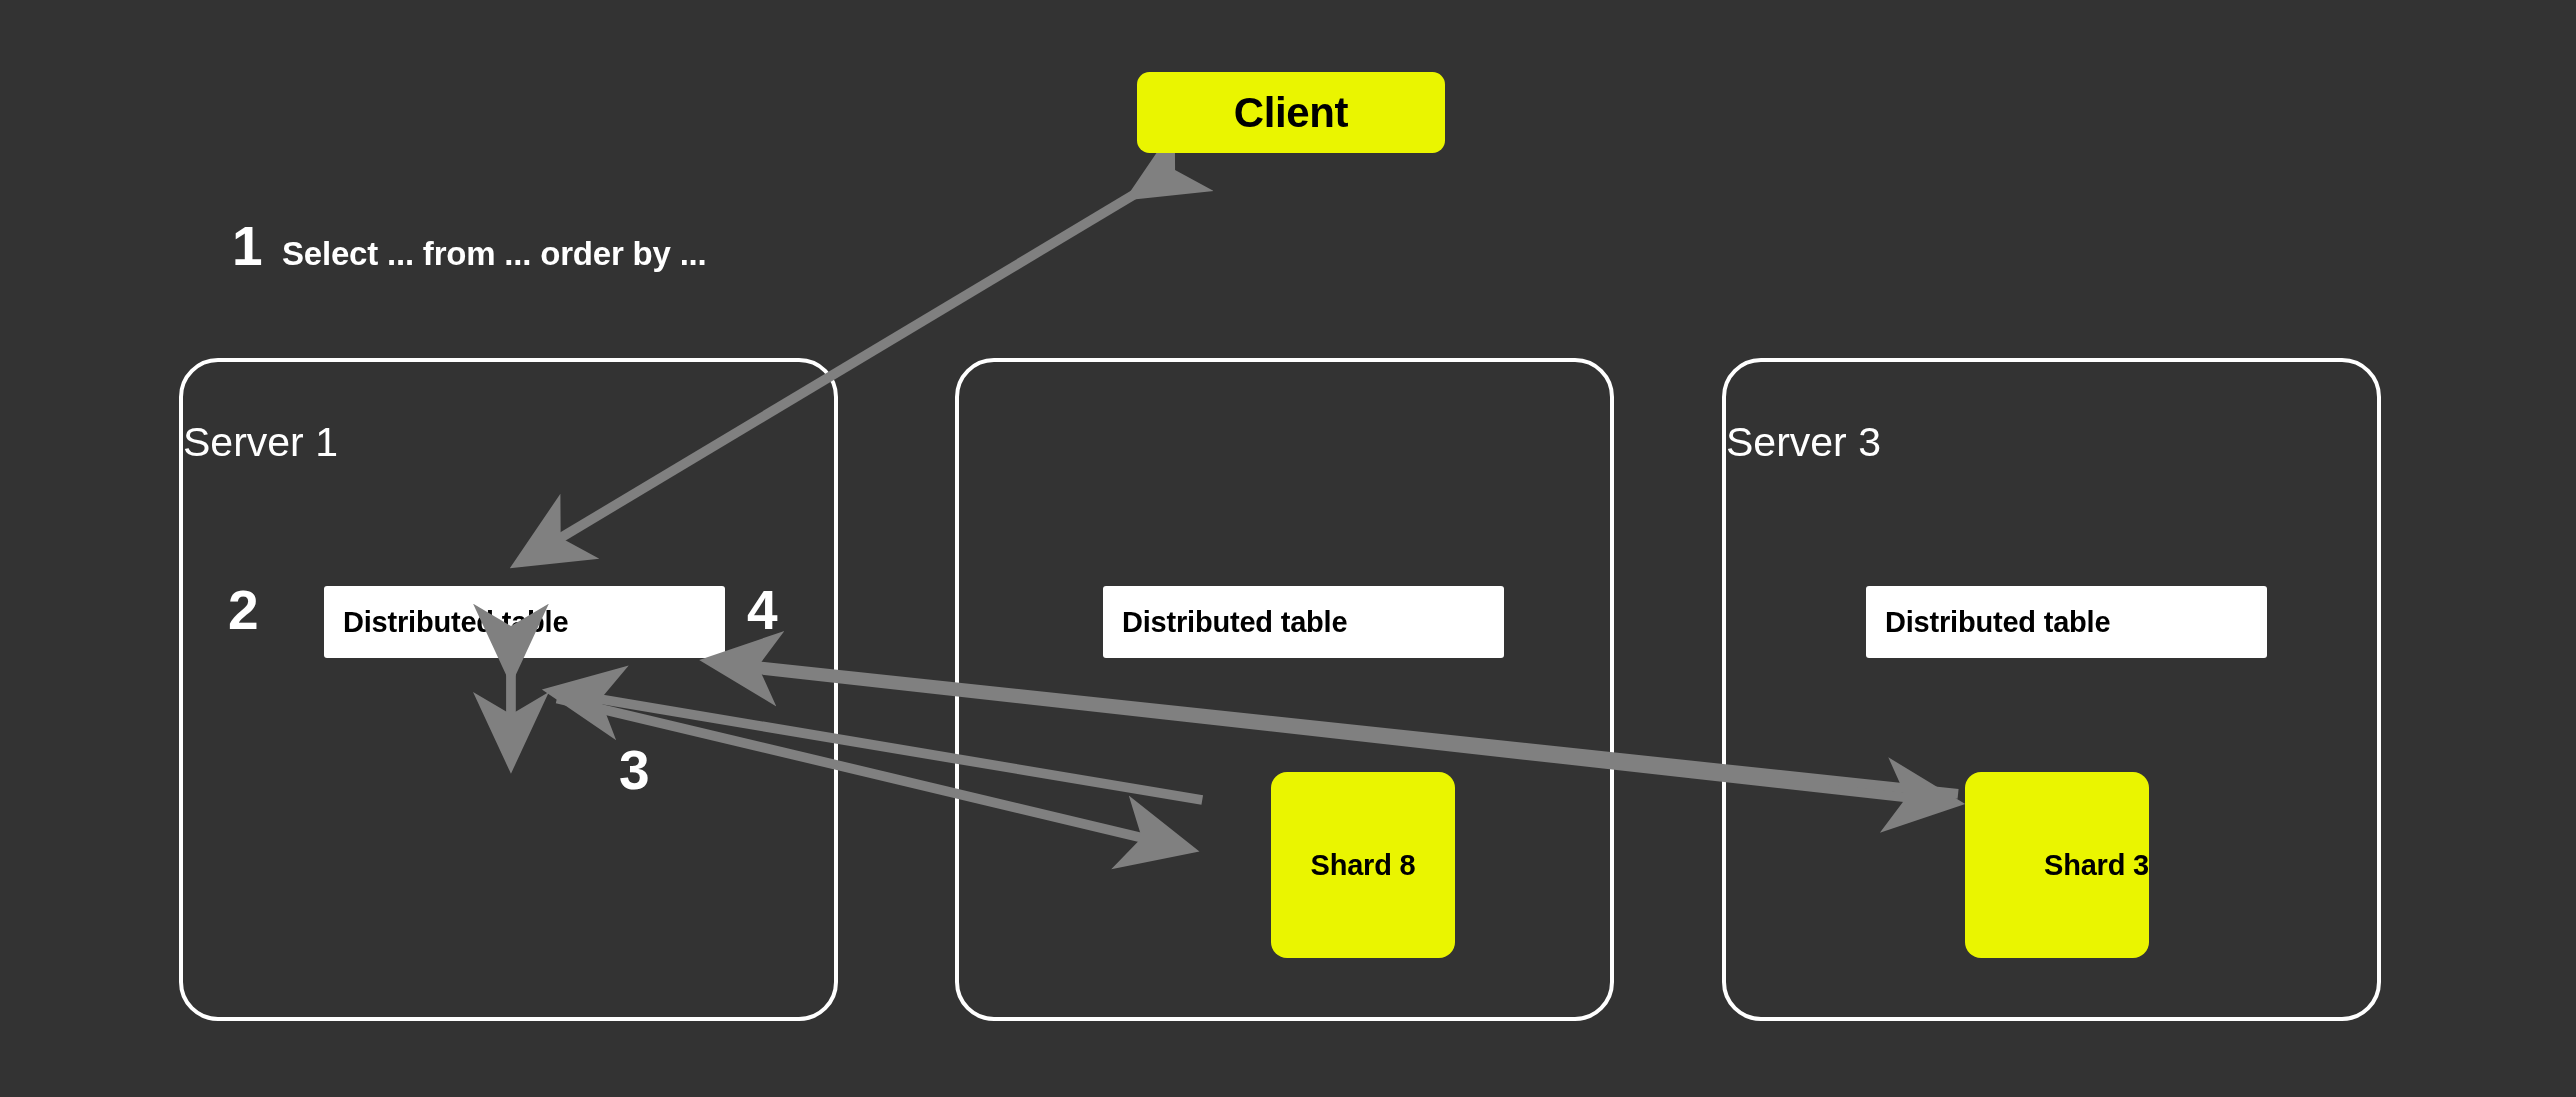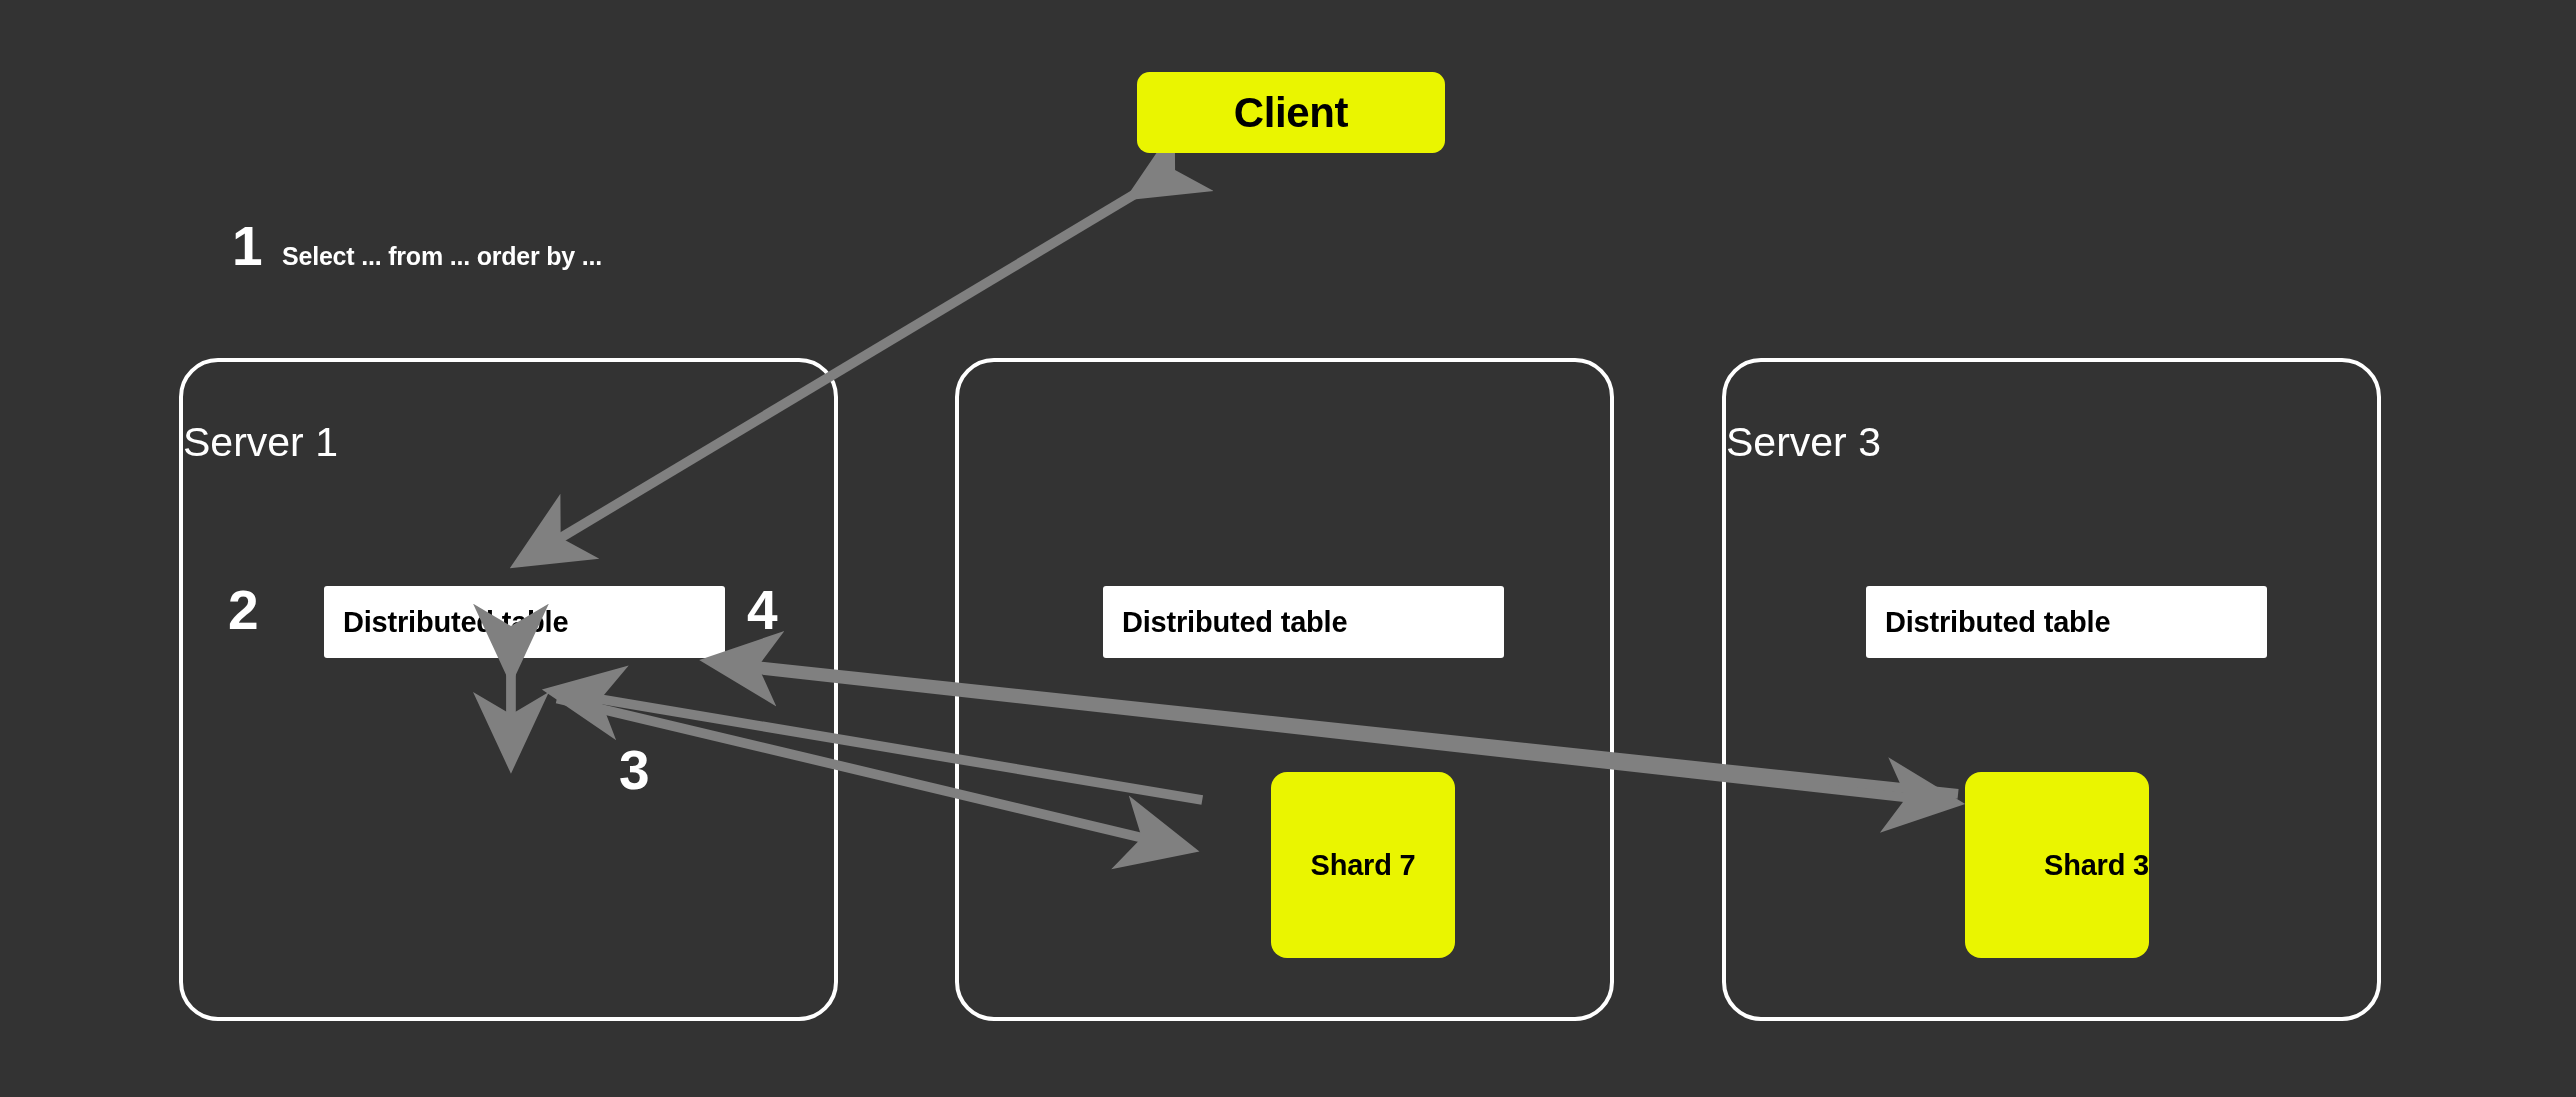--- a/index.html
+++ b/index.html
@@ -57,21 +57,21 @@
     z-index: 20;
   }
   .step1-num {
     color: #ffffff;
     font-size: 55px;
     font-weight: 700;
     line-height: 1;
   }
   .step1-text {
     color: #ffffff;
-    font-size: 25px;
+    font-size: 33px;
     font-weight: 700;
     line-height: 1;
     letter-spacing: -0.2px;
   }
 
   
   .server-box {
     position: absolute;
     top: 358px;
     width: 659px;
@@ -200,21 +200,21 @@
 
   </div>
 
   <div class="server-box server-2">
 
     <div class="dist-table dist-2">
       <span class="dist-label">Distributed table</span>
     </div>
 
     <div class="shard shard-2">
-      <span class="shard-label">Shard 7</span>
+      <span class="shard-label">Shard 8</span>
     </div>
   </div>
 
   <div class="server-box server-3">
     <div class="server-title">Server 3</div>
 
     <div class="dist-table dist-3">
       <span class="dist-label">Distributed table</span>
     </div>
 

